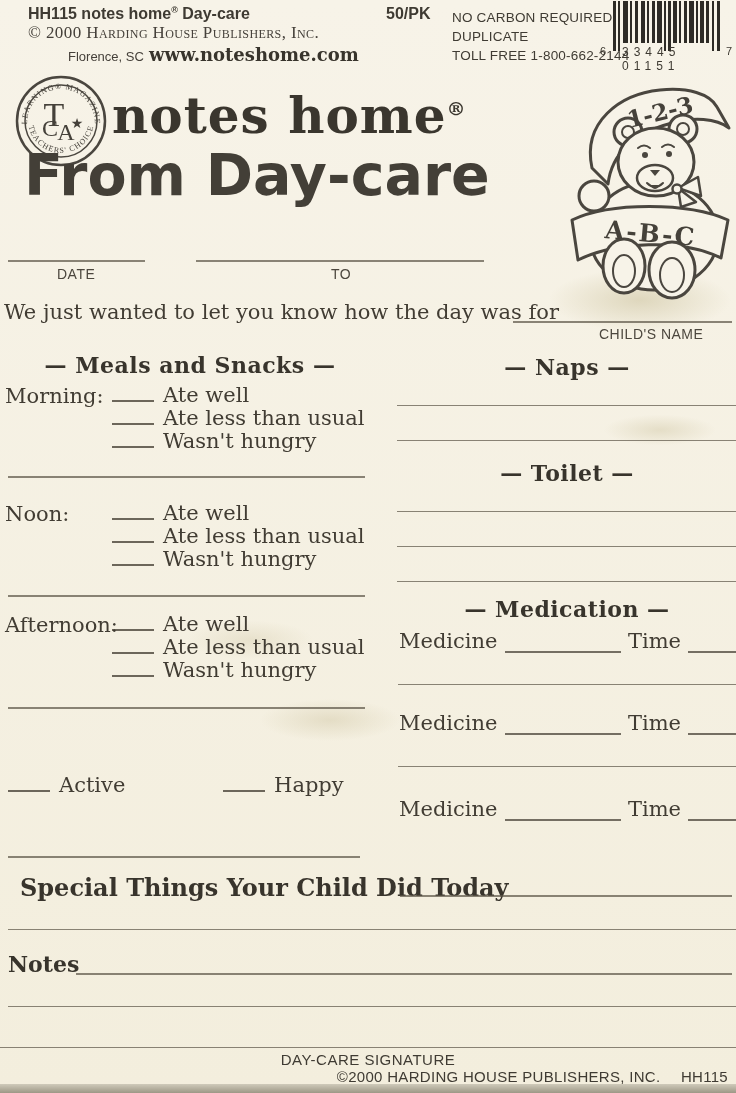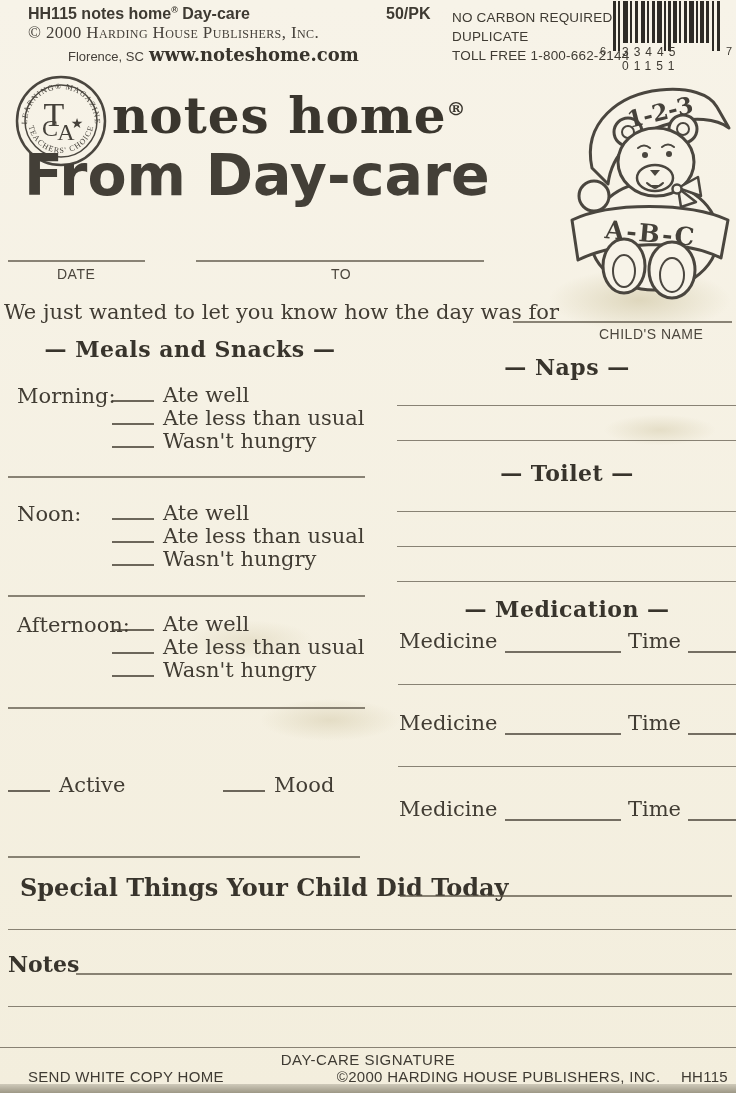--- a/index.html
+++ b/index.html
@@ -20,21 +20,21 @@
   .abs{position:absolute;}
   .sans{font-family:"Liberation Sans", sans-serif;}
   .slab{font-family:"DejaVu Serif", serif;}
   .rule{height:0;border-bottom:2px solid rgba(94,87,74,.72);}
   .rule.thin{border-bottom-width:1.5px;}
   .blank{display:inline-block;width:42px;height:15px;border-bottom:2px solid rgba(84,78,66,.85);margin-right:9px;}
   .small-label{font-family:"Liberation Sans", sans-serif;font-size:14px;letter-spacing:.5px;color:#4c473e;}
   .section-h{font-weight:bold;font-size:22px;letter-spacing:.5px;color:#38342c;text-align:center;}
   .body-text{font-size:21px;color:#413c33;}
   .opt-row{line-height:23px;white-space:nowrap;}
-  .meal-label{position:absolute;left:0;top:0;font-size:21px;color:#413c33;margin-left:12px;}
+  .meal-label{position:absolute;left:0;top:0;font-size:21px;color:#413c33;}
   .options{margin-left:107px;font-size:21px;color:#413c33;}
   .mood-cell{display:inline-block;font-size:21px;color:#413c33;white-space:nowrap;}
   .med-row{display:flex;align-items:flex-end;gap:7px;font-size:21px;color:#413c33;}
   .med-fill{flex:1;height:16px;border-bottom:2px solid rgba(84,78,66,.8);}
   .med-time{width:48px;height:16px;border-bottom:2px solid rgba(84,78,66,.8);}
   .footer-sans{font-family:"Liberation Sans", sans-serif;font-size:15px;letter-spacing:.3px;color:#3f3b33;}
   .scan-strip{position:absolute;left:0;bottom:0;width:736px;height:9px;
     background:linear-gradient(#cfcaba, #9d9886);}
   svg text{fill:#45413a;}
 </style>
@@ -165,21 +165,21 @@
 
   <div class="abs rule" style="left:8px;top:260px;width:137px;"></div>
   <div class="abs small-label" style="left:57px;top:266px;">DATE</div>
   <div class="abs rule" style="left:196px;top:260px;width:288px;"></div>
   <div class="abs small-label" style="left:331px;top:266px;">TO</div>
 
   <div class="abs body-text" style="left:4px;top:300px;">We just wanted to let you know how the day was for</div>
   <div class="abs rule" style="left:513px;top:321px;width:219px;"></div>
   <div class="abs small-label" style="left:599px;top:326px;">CHILD'S NAME</div>
 
-  <div class="abs section-h" style="left:0;top:336px;width:380px;">— Meals and Snacks —</div>
+  <div class="abs section-h" style="left:0;top:352px;width:380px;">— Meals and Snacks —</div>
 
   <div class="abs" style="left:5px;top:384px;width:375px;">
     <span class="meal-label">Morning:</span>
     <div class="options">
       <div class="opt-row"><span class="blank"></span><span>Ate well</span></div>
       <div class="opt-row"><span class="blank"></span><span>Ate less than usual</span></div>
       <div class="opt-row"><span class="blank"></span><span>Wasn't hungry</span></div>
     </div>
   </div>
   <div class="abs rule" style="left:8px;top:476px;width:357px;"></div>
@@ -199,21 +199,21 @@
     <div class="options">
       <div class="opt-row"><span class="blank"></span><span>Ate well</span></div>
       <div class="opt-row"><span class="blank"></span><span>Ate less than usual</span></div>
       <div class="opt-row"><span class="blank"></span><span>Wasn't hungry</span></div>
     </div>
   </div>
   <div class="abs rule" style="left:8px;top:707px;width:357px;"></div>
 
   <div class="abs" style="left:8px;top:773px;width:368px;">
     <span class="mood-cell" style="width:210px;"><span class="blank"></span><span>Active</span></span>
-    <span class="mood-cell"><span class="blank"></span><span>Mood</span></span>
+    <span class="mood-cell"><span class="blank"></span><span>Happy</span></span>
   </div>
   <div class="abs rule" style="left:8px;top:856px;width:352px;"></div>
 
   <div class="abs section-h" style="left:398px;top:354px;width:338px;">— Naps —</div>
   <div class="abs rule thin" style="left:397px;top:405px;width:339px;"></div>
   <div class="abs rule thin" style="left:397px;top:440px;width:339px;"></div>
 
   <div class="abs section-h" style="left:398px;top:460px;width:338px;">— Toilet —</div>
   <div class="abs rule thin" style="left:397px;top:511px;width:339px;"></div>
   <div class="abs rule thin" style="left:397px;top:546px;width:339px;"></div>
@@ -244,20 +244,19 @@
   <div class="abs slab" style="left:8px;top:873px;font-weight:bold;font-size:24px;color:#38342c;margin-left:12px;">Special Things Your Child Did Today</div>
   <div class="abs rule" style="left:400px;top:895px;width:332px;"></div>
   <div class="abs rule thin" style="left:8px;top:929px;width:728px;"></div>
 
   <div class="abs slab" style="left:8px;top:951px;font-weight:bold;font-size:22px;color:#38342c;">Notes</div>
   <div class="abs rule" style="left:76px;top:973px;width:656px;"></div>
   <div class="abs rule thin" style="left:8px;top:1006px;width:728px;"></div>
 
   <div class="abs rule thin" style="left:0;top:1047px;width:736px;"></div>
   <div class="abs footer-sans" style="left:0;top:1051px;width:736px;text-align:center;letter-spacing:.5px;">DAY-CARE SIGNATURE</div>
-  <div class="abs footer-sans" style="left:28px;top:1068px;">SEND WHITE COPY HOME</div>
   <div class="abs footer-sans" style="right:8px;top:1068px;">
     <span>©2000 HARDING HOUSE PUBLISHERS, INC.</span>
     <span style="margin-left:16px;">HH115</span>
   </div>
 
   <div class="scan-strip"></div>
 </div>
 
 </body></html>

